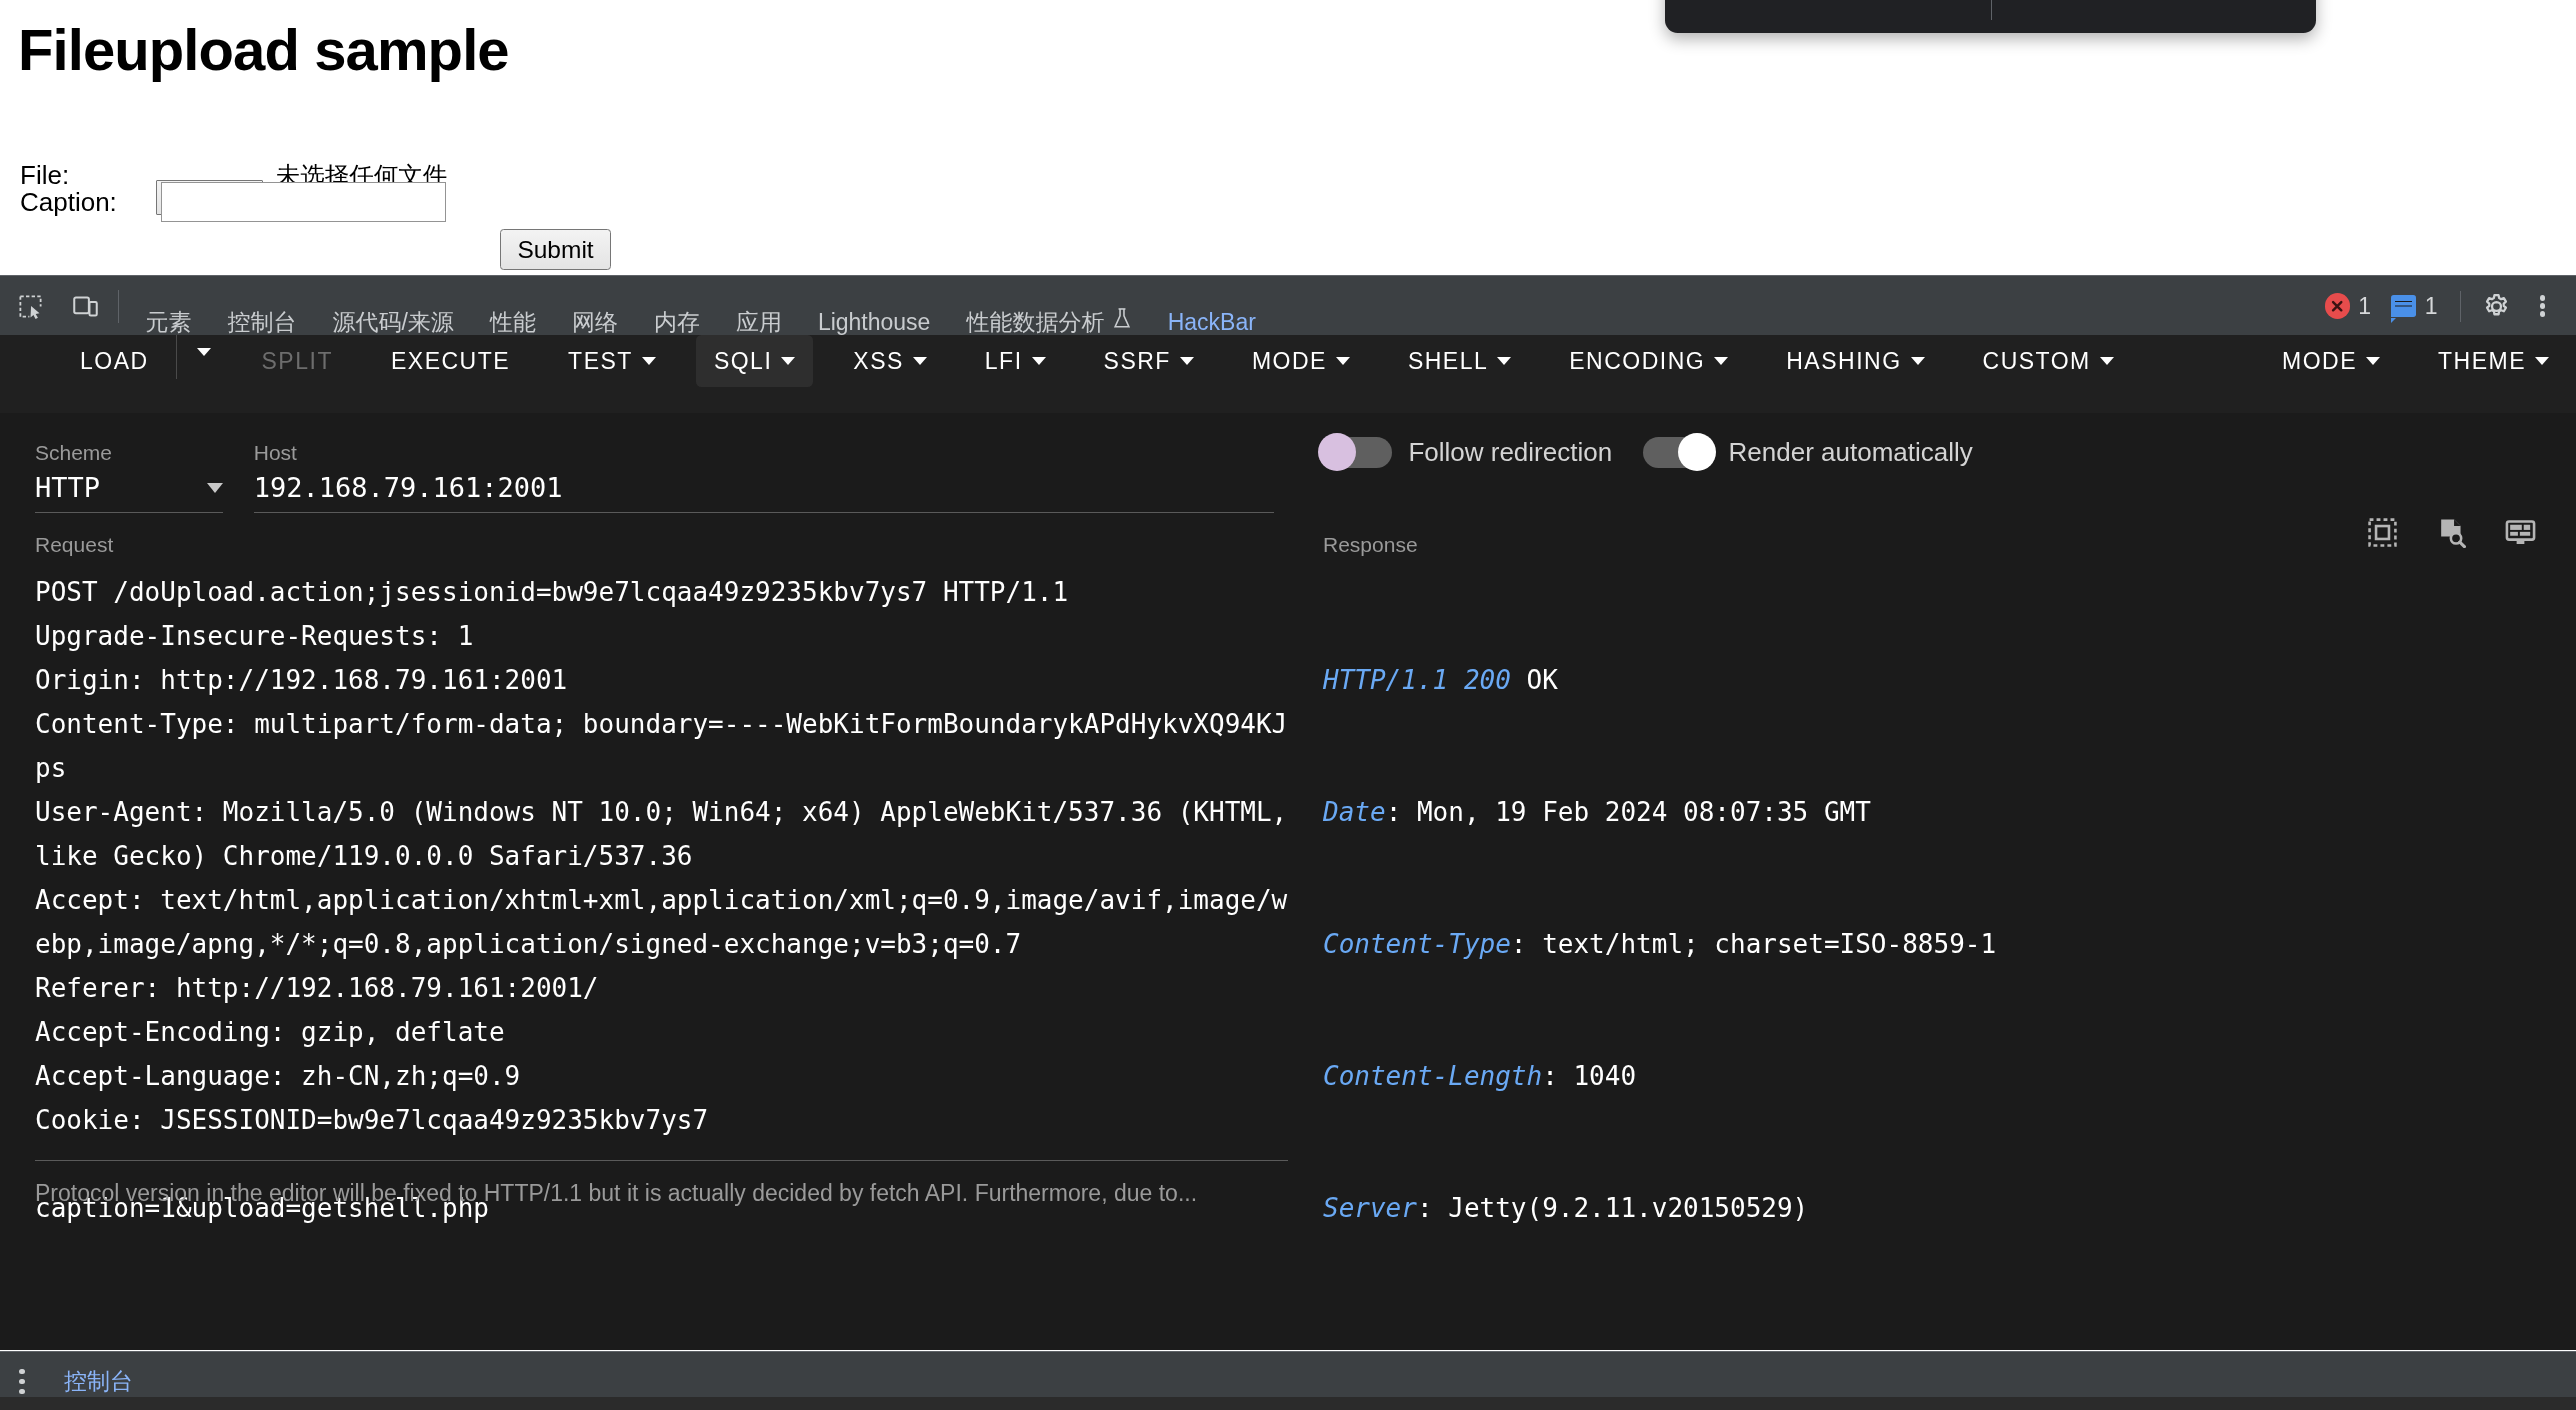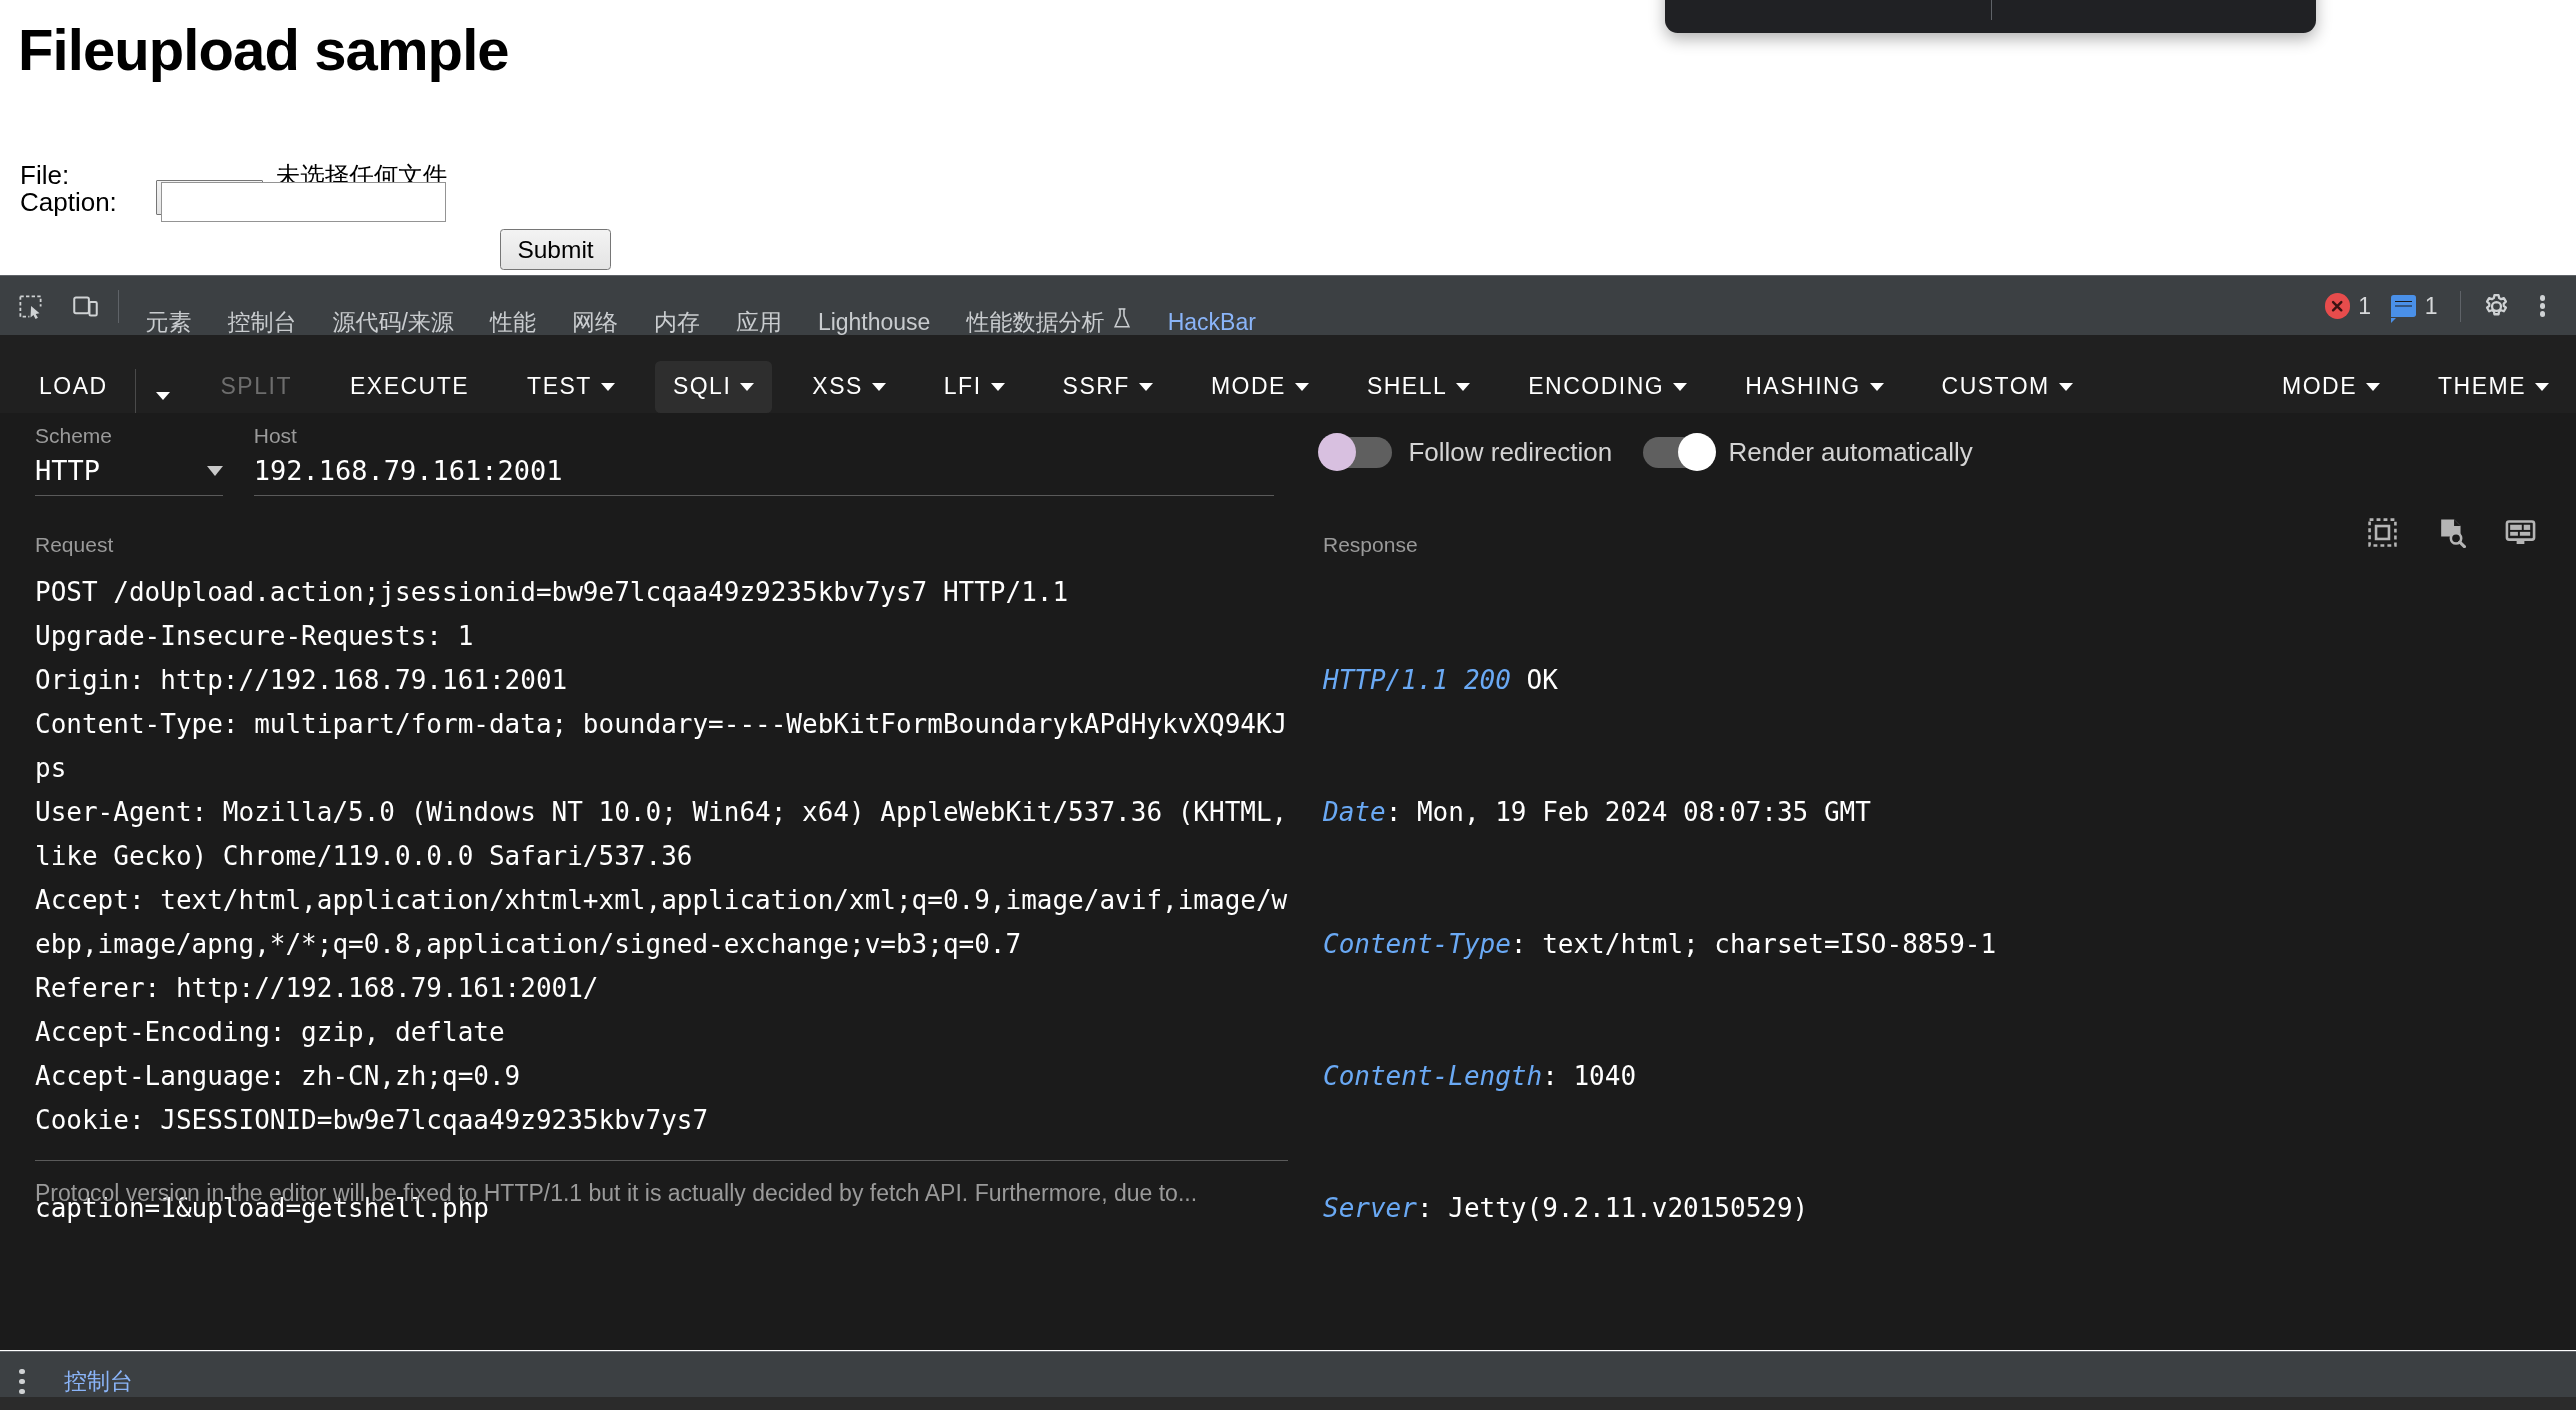--- a/index.html
+++ b/index.html
@@ -106,42 +106,42 @@
   .gear-btn, .kebab-btn { width: 42px; height: 42px; display:flex; align-items:center;
                           justify-content:center; border-radius: 3.6px; cursor: pointer; }
   .kebab-dot { width:5.5px; height:5.5px; border-radius:50%; background:#cfd2d4; margin:2.7px 0; }
 
   
   .hackbar {
     position: absolute; left: 0; top: 335px; width: 2576px; height: 1015px;
     background: #1b1b1b; color: #fff;
   }
   .hb-toolbar {
-    position: relative; height: 78px; display: flex; align-items: flex-end;
-    padding-left: 21px; background: #202020;
+    position: relative; height: 78px; display: flex; align-items: flex-start;
+    padding-left: 62px; background: #202020;
   }
   .hb-btn {
     font-size: 23px; letter-spacing: 1.5px; color: #ffffff;
     padding: 12.7px 18px; border-radius: 5.5px; cursor: pointer;
     display: flex; align-items: center; gap: 9px; white-space: nowrap;
   }
   .hb-btn.disabled { color: #6d6d6d; cursor: default; }
   .hb-btn.hl { background: #2e2e2e; }
   .hb-caret {
     width: 0; height: 0; border-left: 7.3px solid transparent;
     border-right: 7.3px solid transparent; border-top: 8.2px solid currentColor;
   }
   .hb-caret-btn { padding: 12.7px 11px; color:#fff; display:flex; align-items:center; cursor:pointer;}
   .hb-divider { width: 0.9px; height: 44px; background: #4a4a4a; margin: 0 9px; }
   .hb-gap { width: 22px; }
   .hb-spacer { flex: 1; }
 
   
   .hb-urlrow {
-    position: absolute; left: 0; top: 61px; width: 1309px; height: 100px;
+    position: absolute; left: 0; top: 78px; width: 1309px; height: 100px;
     padding: 0 35px; display: flex; align-items: flex-end; gap: 31px;
   }
   .field { position: relative; }
   .field-label {
     font-size: 21px; color: #9a9a9a; margin-bottom: 7.3px; display: block;
   }
   .field-line { border-bottom: 1.8px solid #5a5a5a; }
   .scheme-field { width: 189px; }
   .scheme-value {
     display: flex; align-items: center; justify-content: space-between;

